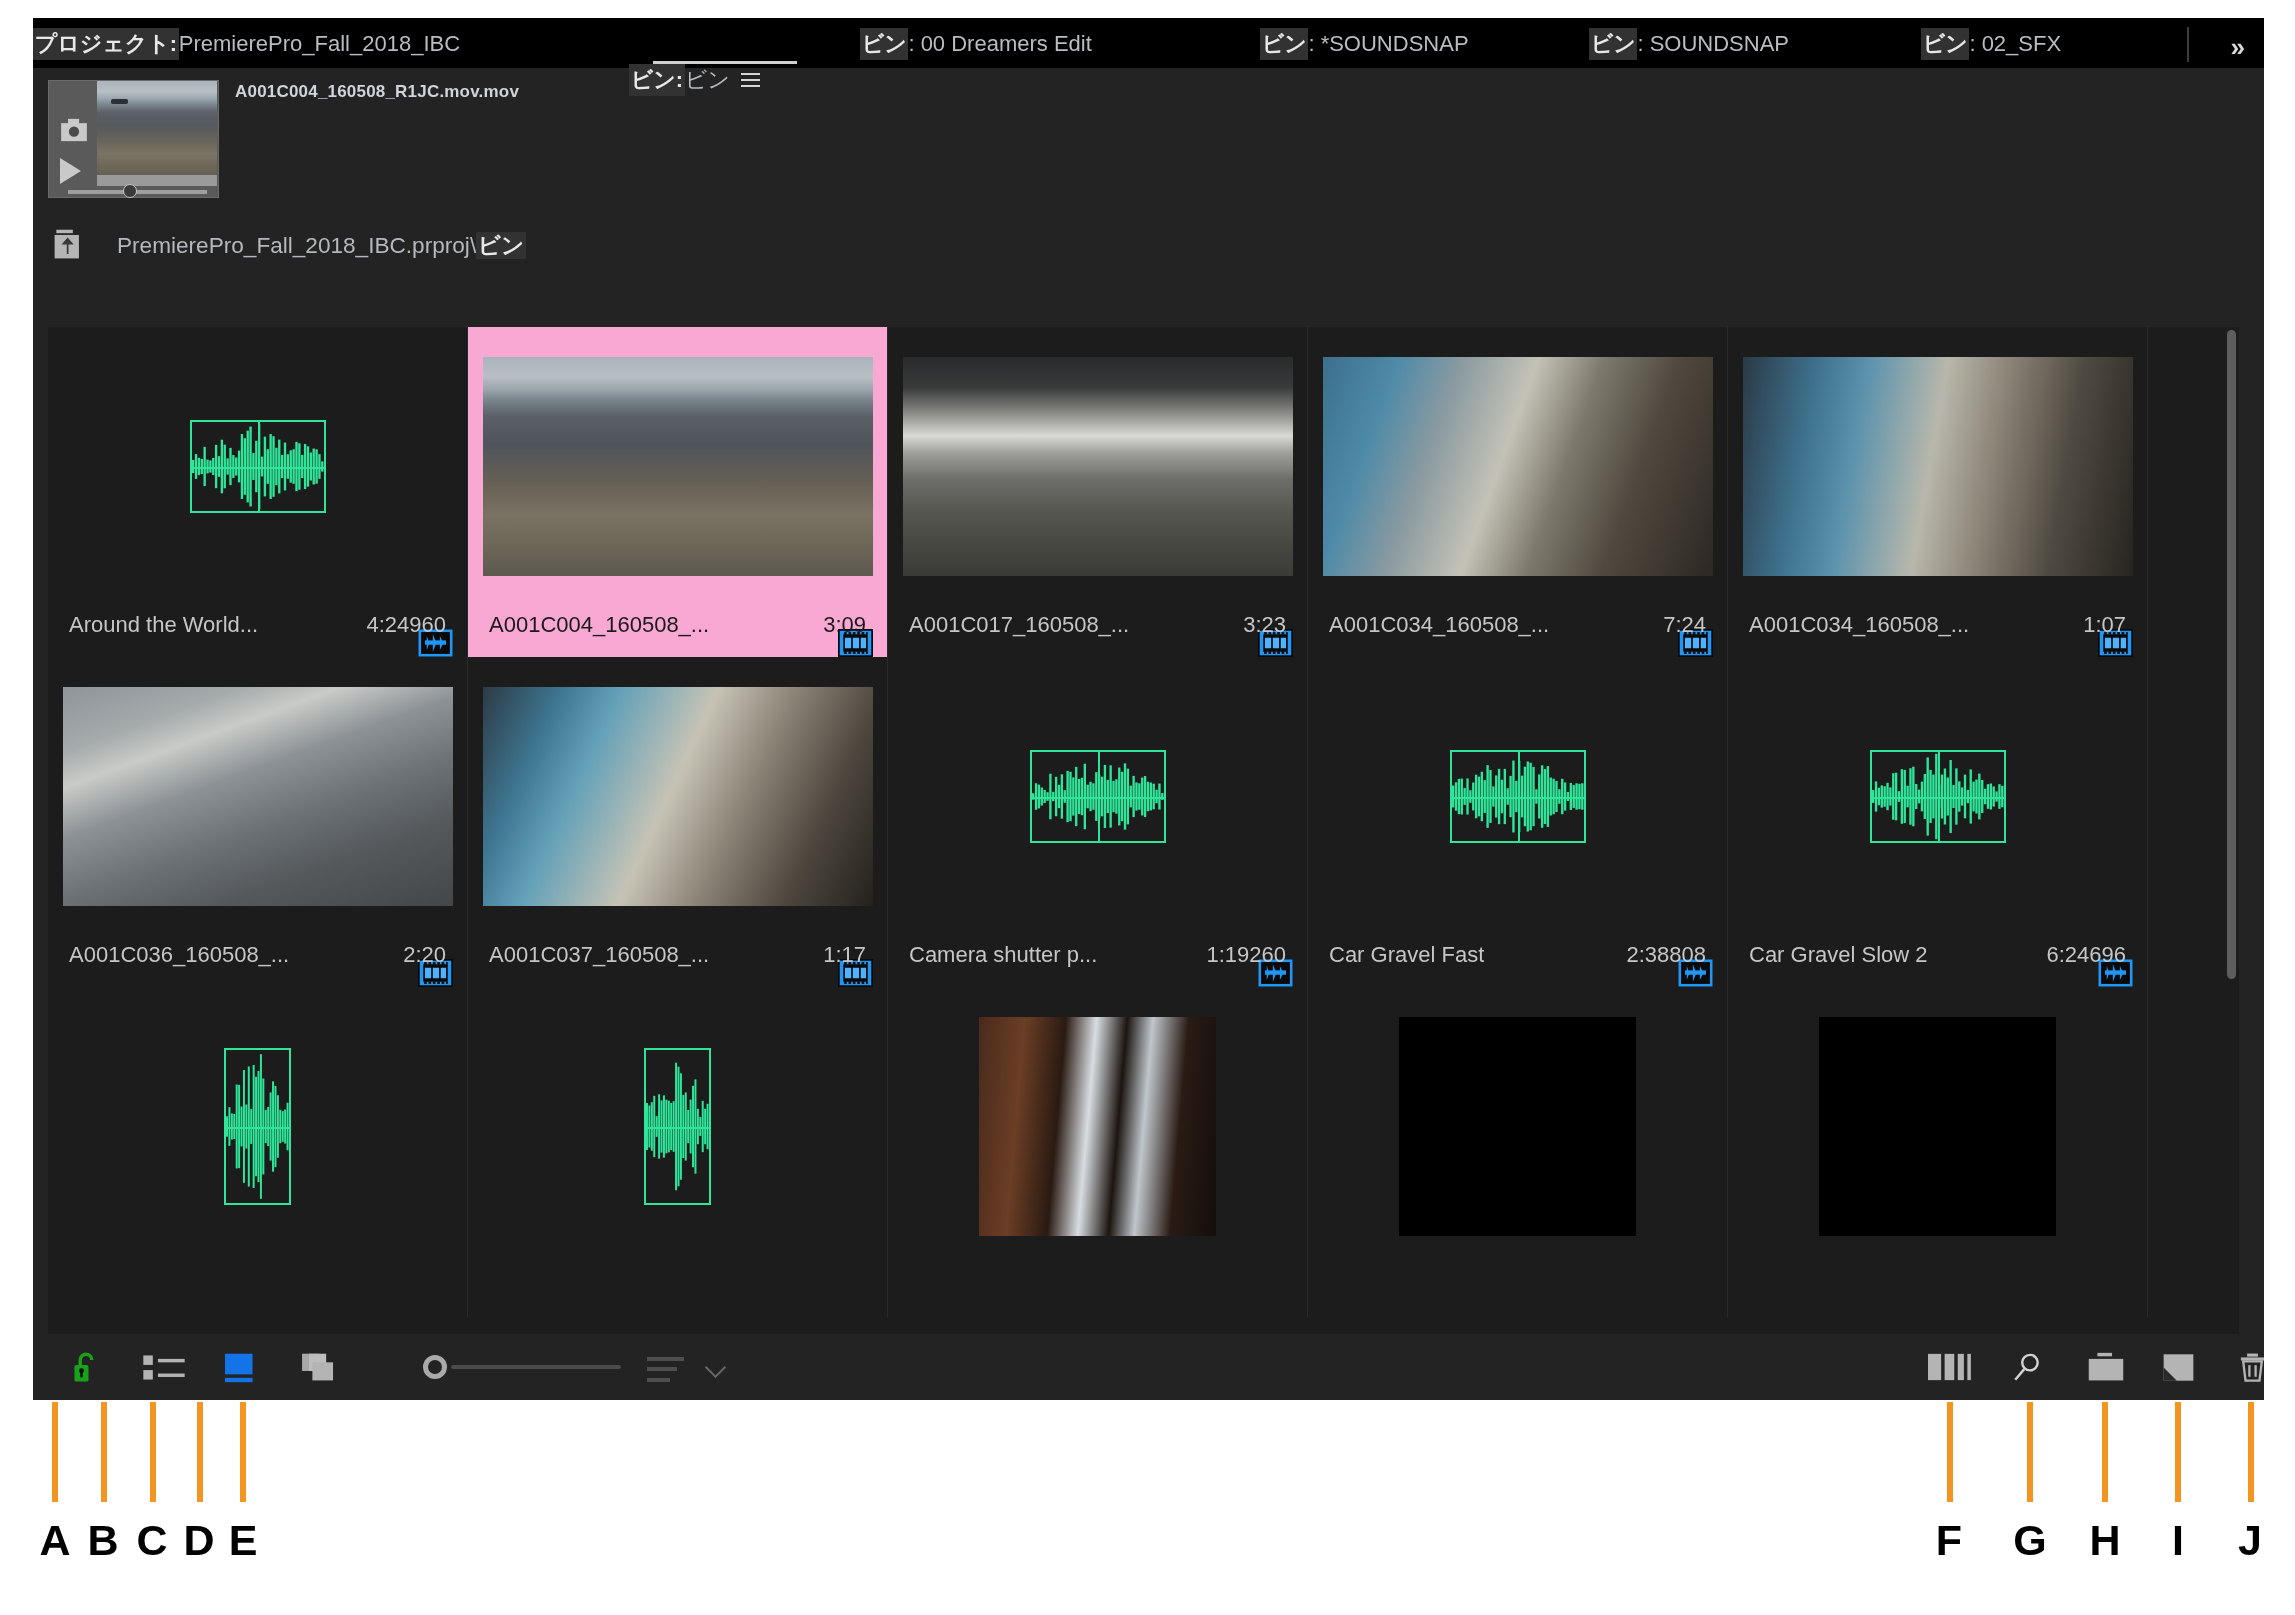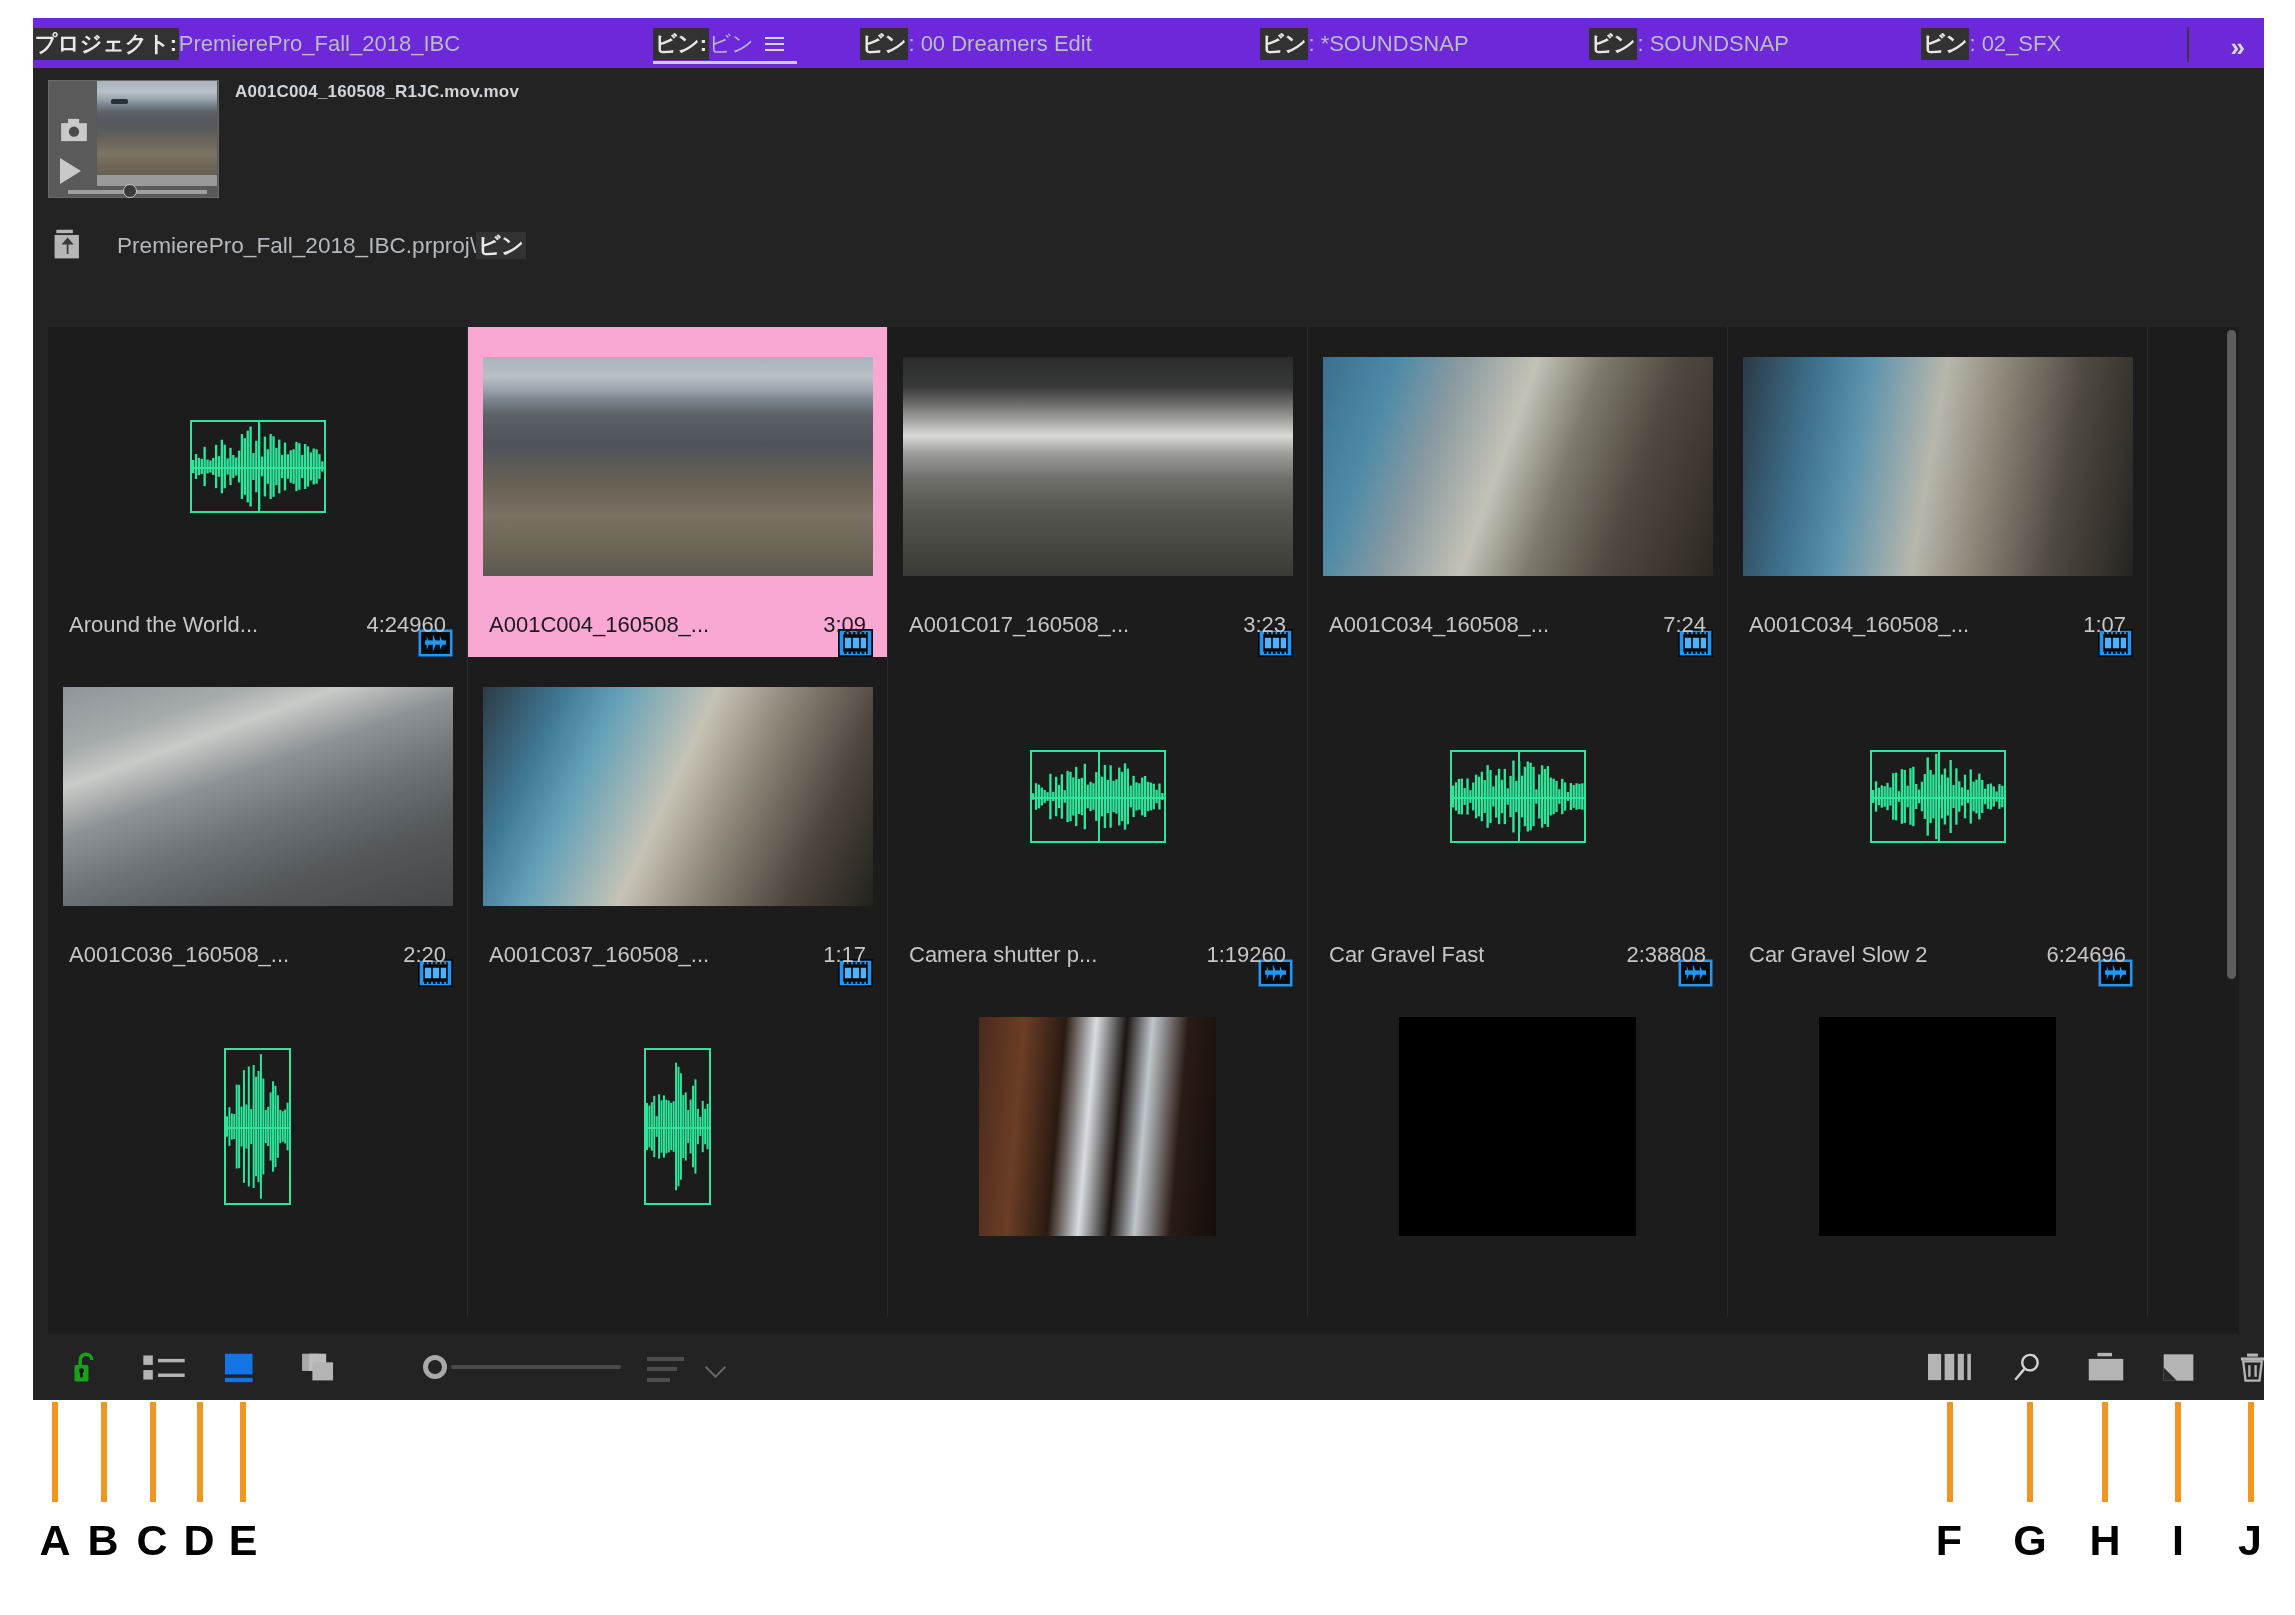--- a/index.html
+++ b/index.html
@@ -24,21 +24,21 @@
     background: #232323;
     overflow: hidden;
   }
 
   
   #tabbar {
     position: absolute;
     left: 0; top: 0;
     width: 100%;
     height: 50px;
-    background: #6d28d9;
+    background: #000000;
   }
   .tab {
     position: absolute;
     top: 9.6px;
     height: 33px;
     display: flex;
     align-items: center;
     white-space: nowrap;
     font-size: 22px;
     color: #b4b4b4;
@@ -449,21 +449,21 @@
 <body>
 
 <div id="panel">
 
   <div id="tabbar">
     <div id="tabs-host">
         <div class="tab" style="left: 0px;">
           <span class="tpfx">プロジェクト:</span>
           <span class="tlabel">PremierePro_Fall_2018_IBC</span>
         </div>
-        <div class="tab active" style="left: 620px;">
+        <div class="tab active" style="left: 596px; margin-top: 36px;">
           <span class="tpfx">ビン:</span>
           <span class="tlabel"> ビン</span>
           <span class="hamburger">
             <i></i>
             <i></i>
             <i></i>
           </span>
         </div>
         <div class="tab-underline" style="left: 620px; width: 144px;"></div>
         <div class="tab" style="left: 827px;">

